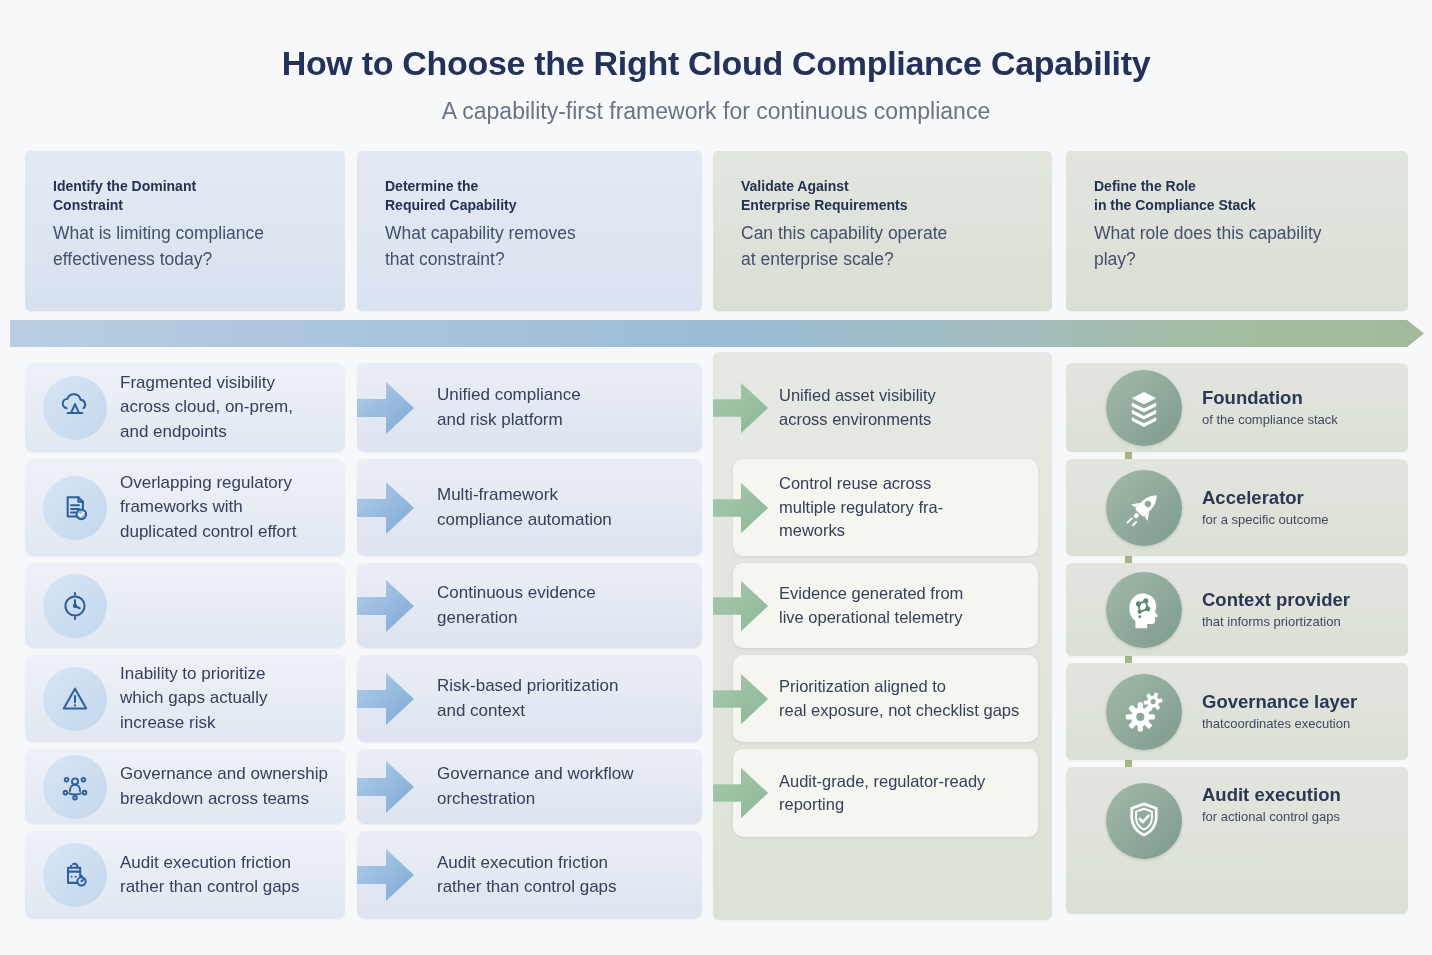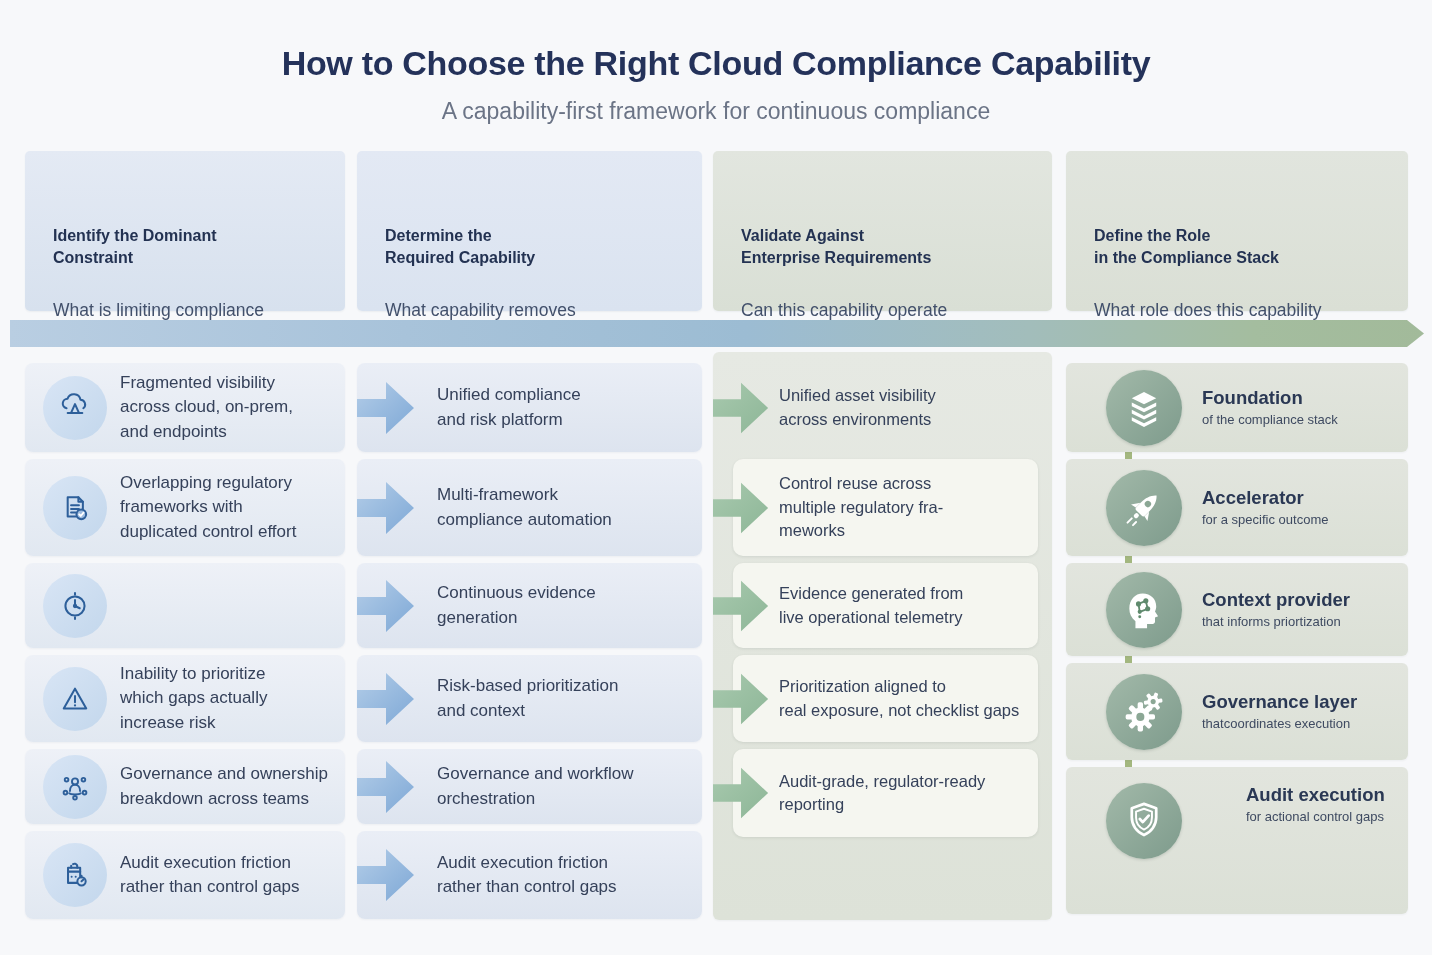--- a/index.html
+++ b/index.html
@@ -21,42 +21,42 @@
   
   .hdr{
     position:absolute;top:151px;height:160px;border-radius:5px;
     padding:26px 28px;box-sizing:border-box;
     box-shadow:0 1px 2px rgba(40,60,90,.06);
   }
   .hdr.c1{left:25px;width:320px;background:linear-gradient(180deg,#e4eaf4,#d7e1ee);}
   .hdr.c2{left:357px;width:345px;background:linear-gradient(180deg,#e3e9f4,#dae3f0);}
   .hdr.c3{left:713px;width:339px;background:linear-gradient(180deg,#e2e6df,#d9dfd5);}
   .hdr.c4{left:1066px;width:342px;background:linear-gradient(180deg,#e1e5de,#dadfd5);}
-  .htitle{font-size:16px;font-weight:700;color:#233252;line-height:1.38;white-space:pre;margin-top:48px;}
-  .hq{font-size:17.5px;color:#42506b;line-height:1.5;margin-top:28px;white-space:pre;}
+  .htitle{font-size:14px;font-weight:700;color:#233252;line-height:1.38;white-space:pre;}
+  .hq{font-size:17.5px;color:#42506b;line-height:1.5;margin-top:4px;white-space:pre;}
   
   .band{
     position:absolute;left:10px;top:320px;width:1414px;height:27px;
     background:linear-gradient(90deg,#b9cee2 0%,#a8c3da 28%,#9cbcd3 52%,#a2bdbb 72%,#a4bd9f 88%,#a2ba9a 100%);
     clip-path:polygon(0 0,calc(100% - 17px) 0,100% 50%,calc(100% - 17px) 100%,0 100%);
   }
   
   .rows{position:absolute;top:363px;display:flex;flex-direction:column;gap:7px;}
   .rows.col1{left:25px;width:320px;}
   .rows.col2{left:357px;width:345px;justify-content:center;}
   .rows.col4{left:1066px;width:342px;}
   .panel3{
     position:absolute;left:713px;top:352px;width:339px;height:568px;border-radius:6px;
     background:linear-gradient(180deg,#e6e9e3,#dde2d8);
     box-shadow:0 1px 2px rgba(40,60,50,.05);
   }
   .rows.col3{position:absolute;left:0;top:11px;width:339px;display:flex;flex-direction:column;gap:7px;}
   .r1{height:89px;}.r2{height:97px;}.r3{height:85px;}.r4{height:87px;}.r5{height:75px;}.r6{height:88px;}
   .s1{height:89px;}.s2{height:97px;}.s3{height:93px;}.s4{height:97px;}
-  .s5{height:147px;align-items:flex-start !important;padding-top:16px;box-sizing:border-box;gap:44px;}
+  .s5{height:147px;align-items:flex-start !important;padding-top:16px;box-sizing:border-box;}
   
   .crow{
     display:flex;align-items:center;border-radius:8px;padding-left:18px;box-sizing:border-box;
     background:linear-gradient(180deg,#eef1f7,#e1e8f1);box-shadow:0 1px 2px rgba(40,60,90,.05);
   }
   .circle1{
     flex:0 0 64px;width:64px;height:64px;border-radius:50%;margin-right:13px;
     background:linear-gradient(135deg,#d8e5f5,#c3d7ec);
     display:flex;align-items:center;justify-content:center;
   }

